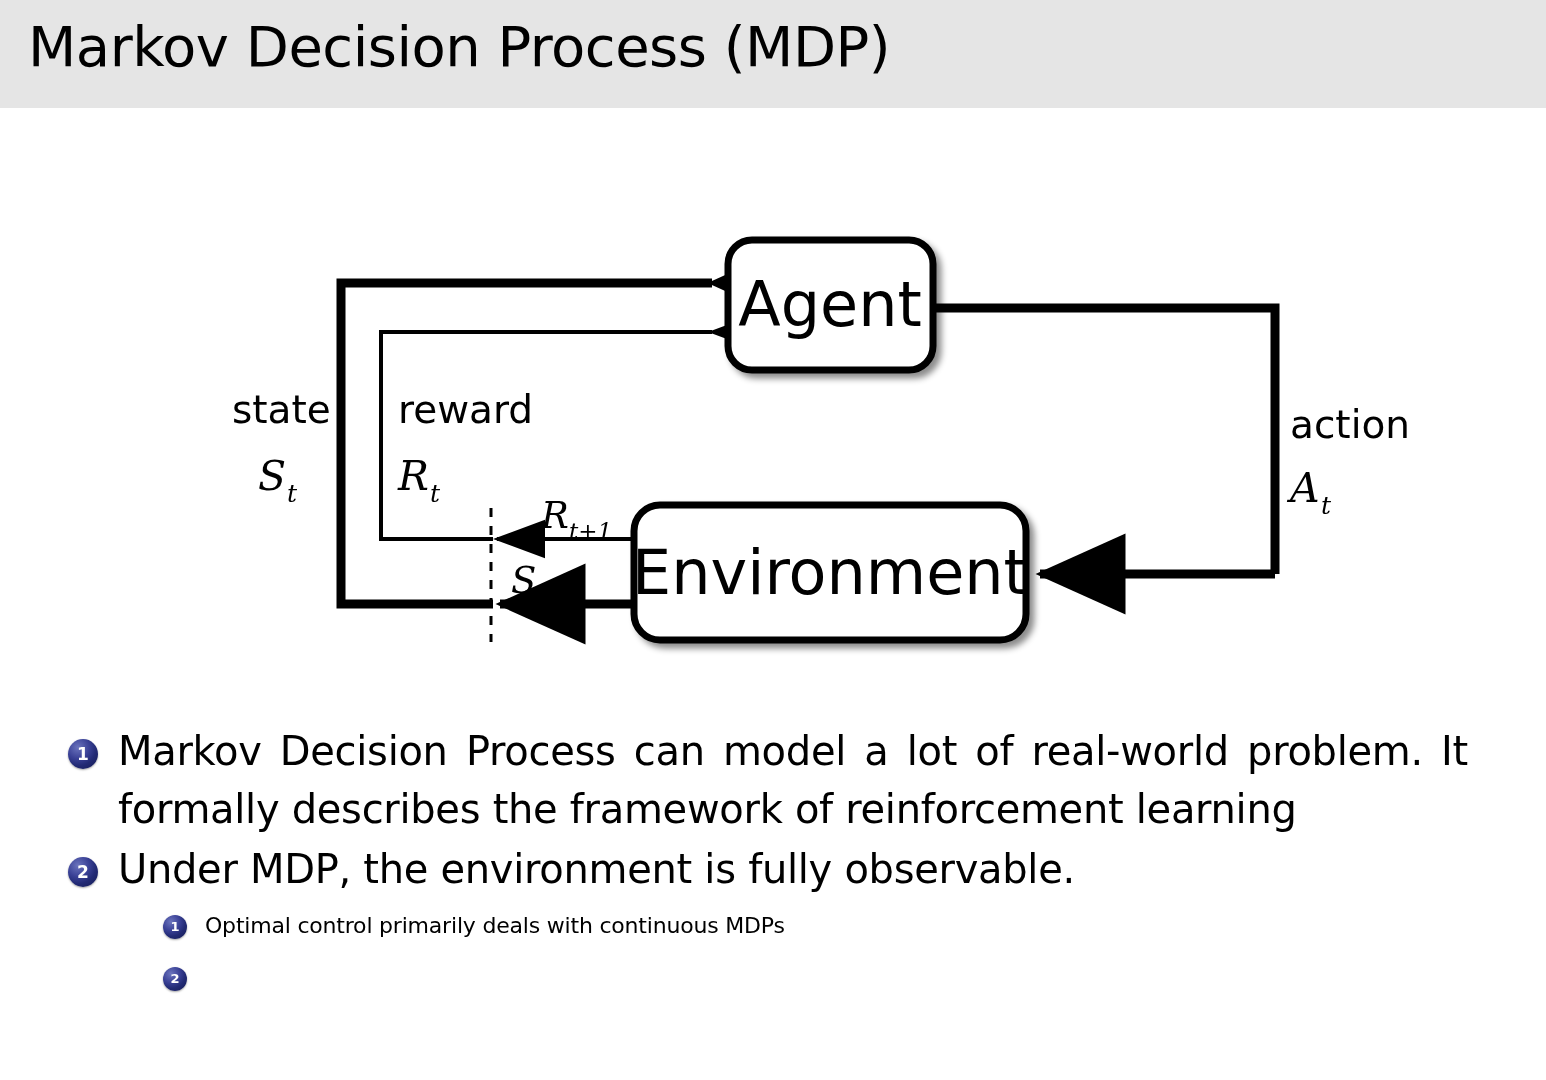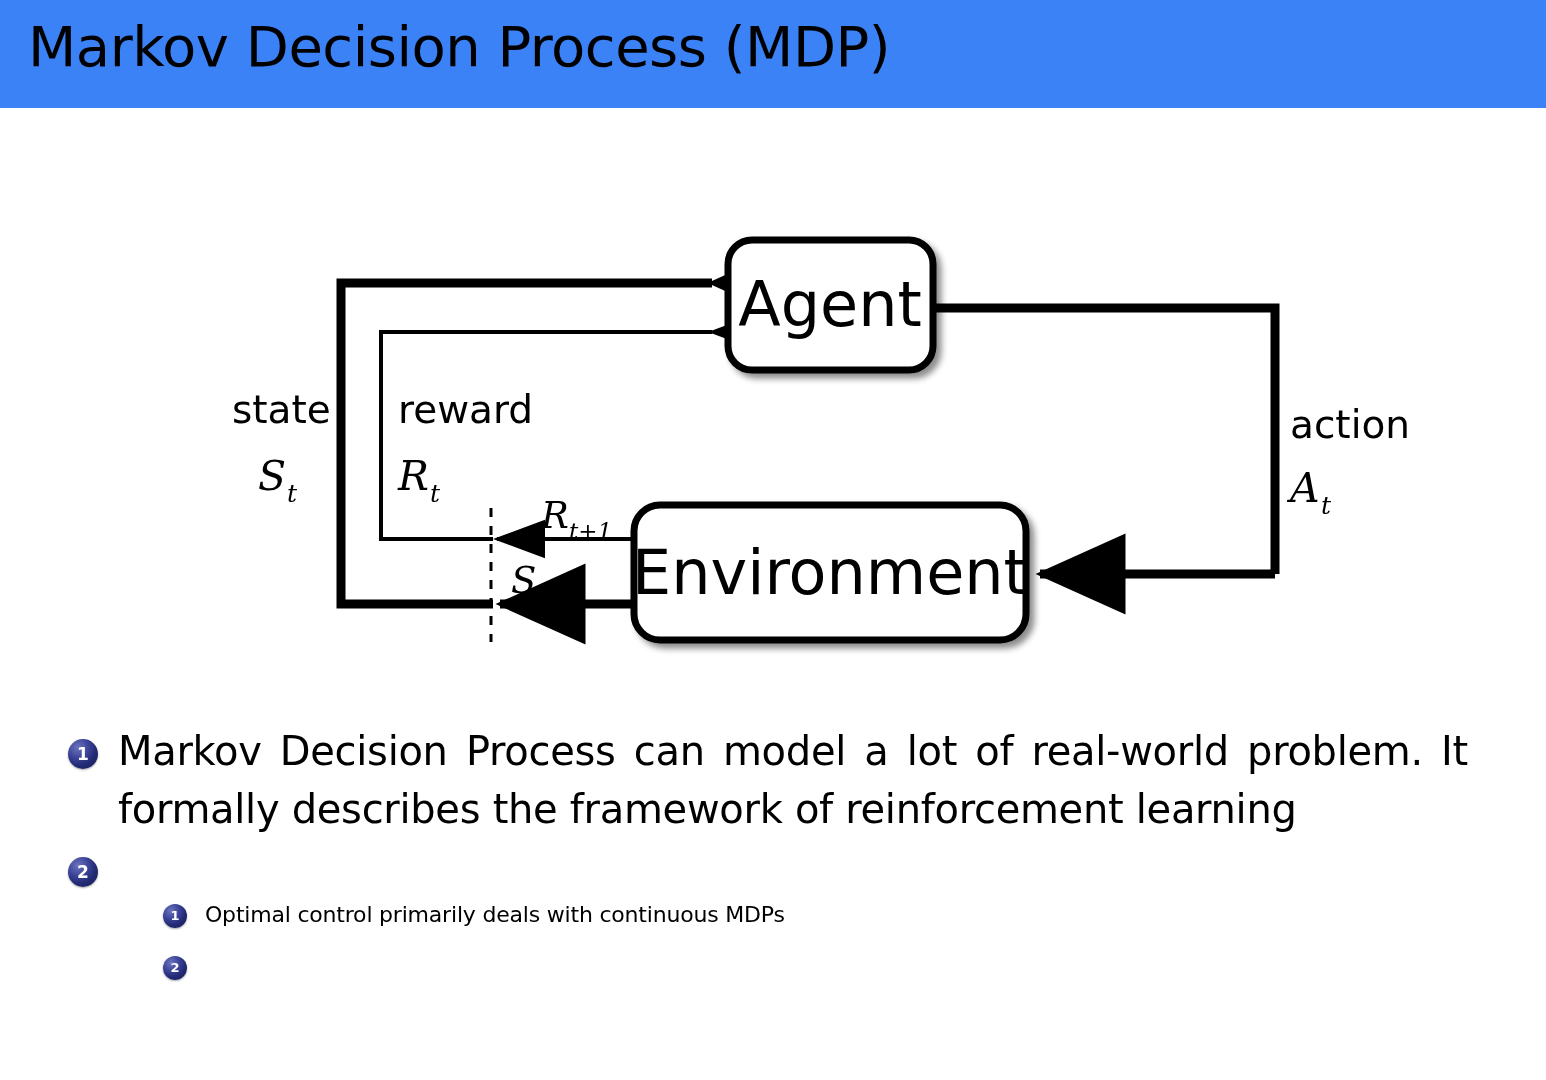--- a/index.html
+++ b/index.html
@@ -15,21 +15,21 @@
     font-family: "DejaVu Sans", sans-serif;
   }
 
   
   .header-band {
     position: absolute;
     left: 0;
     top: 0;
     width: 1546px;
     height: 108px;
-    background: #3b82f6;
+    background: #e5e5e5;
   }
   .slide-title {
     position: absolute;
     left: 28px;
     top: 16px;
     font-family: "DejaVu Sans", sans-serif;
     font-size: 56px;
     font-weight: 400;
     color: #000000;
     letter-spacing: -0.5px;
@@ -205,20 +205,21 @@
 
 <div class="bullet-list">
 
   <div class="bullet-row bullet-level1">
     <div class="marker marker-lg">1</div>
     <div class="bullet-text text-lg justified">Markov Decision Process can model a lot of real-world problem. It formally describes the framework of reinforcement learning</div>
   </div>
 
   <div class="bullet-row bullet-level1">
     <div class="marker marker-lg">2</div>
+    <div class="bullet-text text-lg">Under MDP, the environment is fully observable.</div>
   </div>
 
   <div class="bullet-row bullet-level2">
     <div class="marker marker-sm">1</div>
     <div class="bullet-text text-sm">Optimal control primarily deals with continuous MDPs</div>
   </div>
 
   <div class="bullet-row bullet-level2">
     <div class="marker marker-sm">2</div>
   </div>

